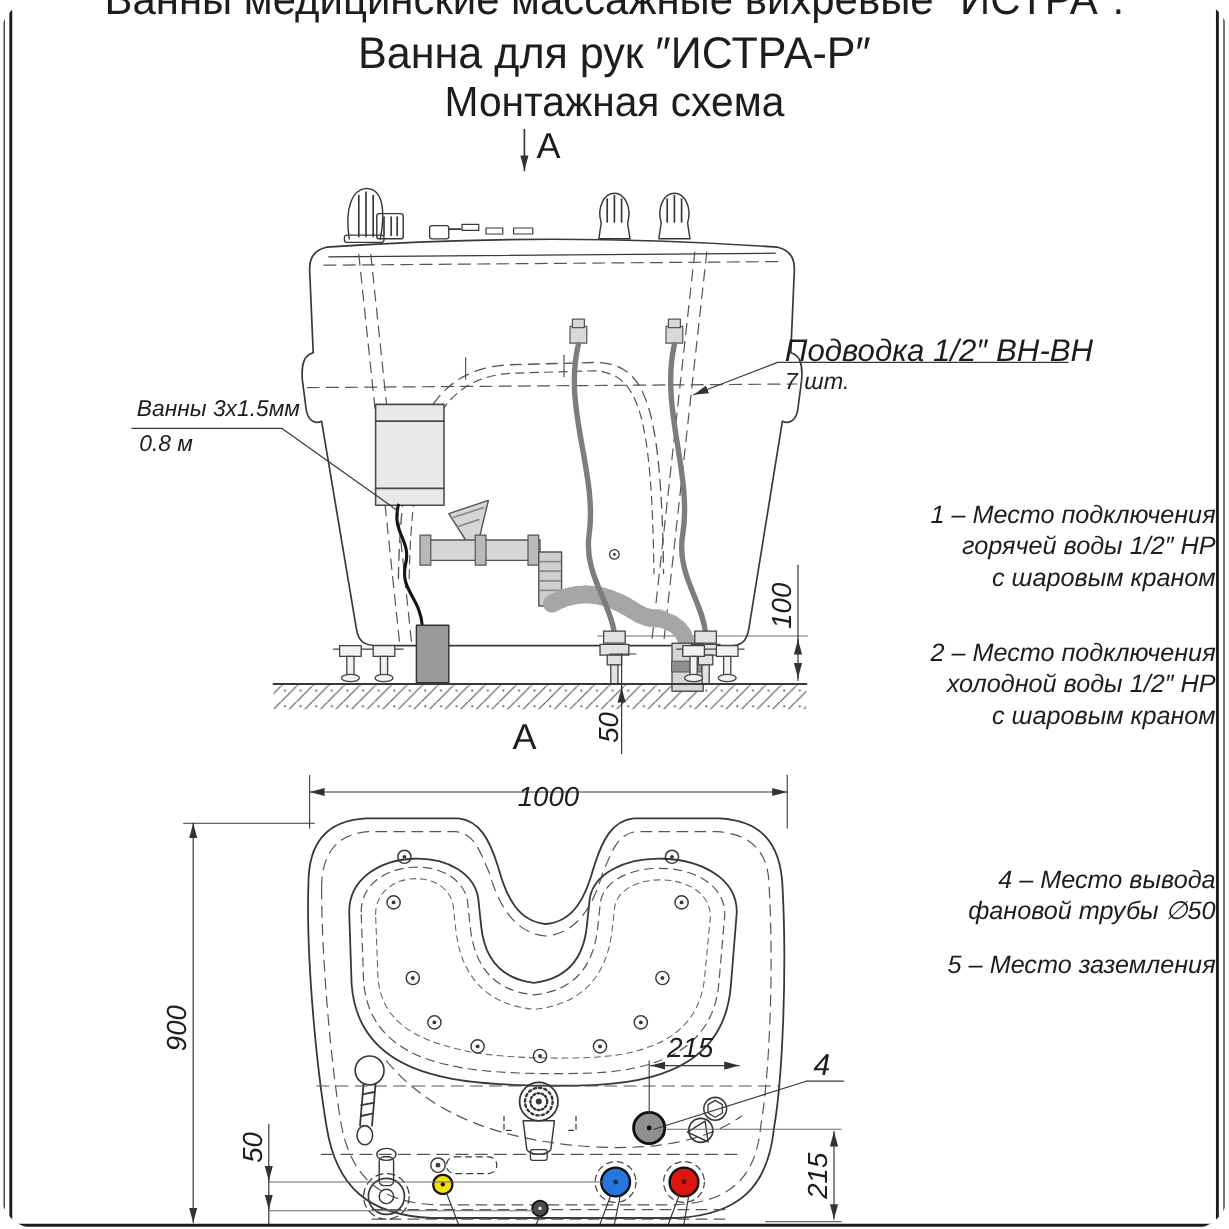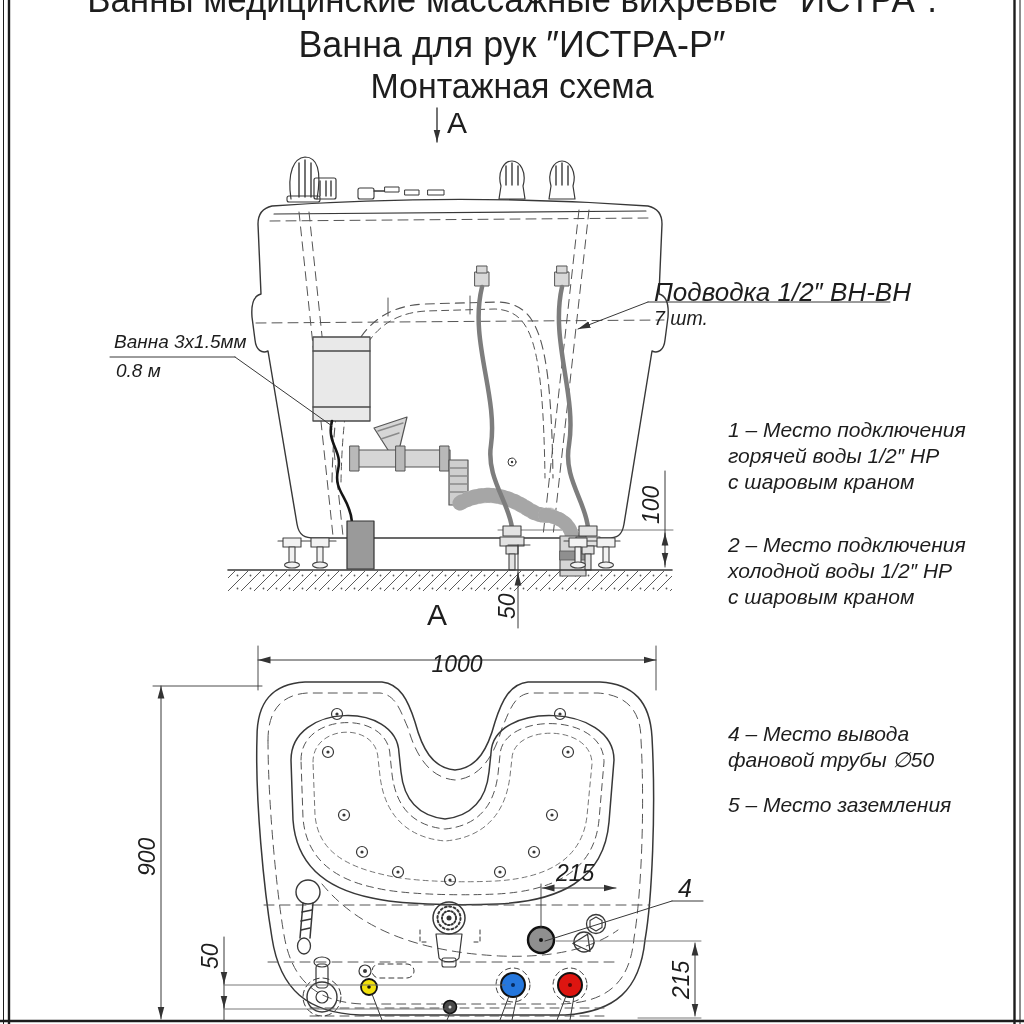--- a/index.html
+++ b/index.html
@@ -1,25 +1,25 @@
 <!DOCTYPE html>
 <html><head>
 <meta charset="utf-8">
 <style>
   html,body{margin:0;padding:0;background:#fff;}
   .sheet{position:relative;width:1024px;height:1024px;background:#fff;overflow:hidden;
-         font-family:"Liberation Sans",sans-serif;color:#1d1d1d;}
+         font-family:"Liberation Sans",sans-serif;color:#1d1d1d;border-radius:31px;}
   svg{position:absolute;left:0;top:0;}
   .t{position:absolute;white-space:pre;color:#1d1d1d;}
   .title{left:0;width:100%;text-align:center;font-weight:400;transform:scaleX(.97);}
   .it{font-style:italic;}
   .dim{font-size:23px;font-style:italic;}
   .rot{transform:rotate(-90deg);transform-origin:0 0;}
   .legend-item{position:absolute;left:728px;width:285px;font-size:21px;font-style:italic;
-               line-height:26px;white-space:pre-line;}
+               line-height:26px;white-space:pre-line;text-align:right;}
   .callout{font-size:19px;font-style:italic;}
   .seclbl{font-size:30px;}
 </style>
 </head>
 <body>
 
 <div class="sheet">
 
 <svg width="1024" height="1024" viewBox="0 0 1024 1024">
   <defs>
@@ -342,21 +342,21 @@
   </g>
 </svg>
 
   <div class="t title" style="top:-21px;font-size:36px;">Ванны медицинские массажные вихревые ″ИСТРА″.</div>
   <div class="t title" style="top:24px;font-size:37px;">Ванна для рук ″ИСТРА-Р″</div>
   <div class="t title" style="top:66px;font-size:35px;">Монтажная схема</div>
 
   <div class="t seclbl" style="left:447px;top:106px;">А</div>
   <div class="t seclbl" style="left:427px;top:598px;">А</div>
 
-  <div class="t callout" style="left:114px;top:331px;">Ванна 3х1.5мм</div>
+  <div class="t callout" style="left:114px;top:331px;">Ванны 3х1.5мм</div>
   <div class="t callout" style="left:116px;top:360px;text-align:center;">0.8 м</div>
   <div class="t callout" style="left:654px;top:277px;font-size:26px;">Подводка 1/2″ ВН-ВН</div>
   <div class="t callout" style="left:654px;top:307px;font-size:19.5px;">7 шт.</div>
   <div class="t it" style="left:678px;top:874px;font-size:25px;">4</div>
 
   <div class="t dim" style="left:410px;top:629px;width:94px;text-align:center;margin-top:22px;">1000</div>
   <div class="t dim rot" style="left:134px;top:876px;">900</div>
   <div class="t dim rot" style="left:638px;top:524px;">100</div>
   <div class="t dim rot" style="left:494px;top:619px;">50</div>
   <div class="t dim rot" style="left:197px;top:969px;">50</div>

